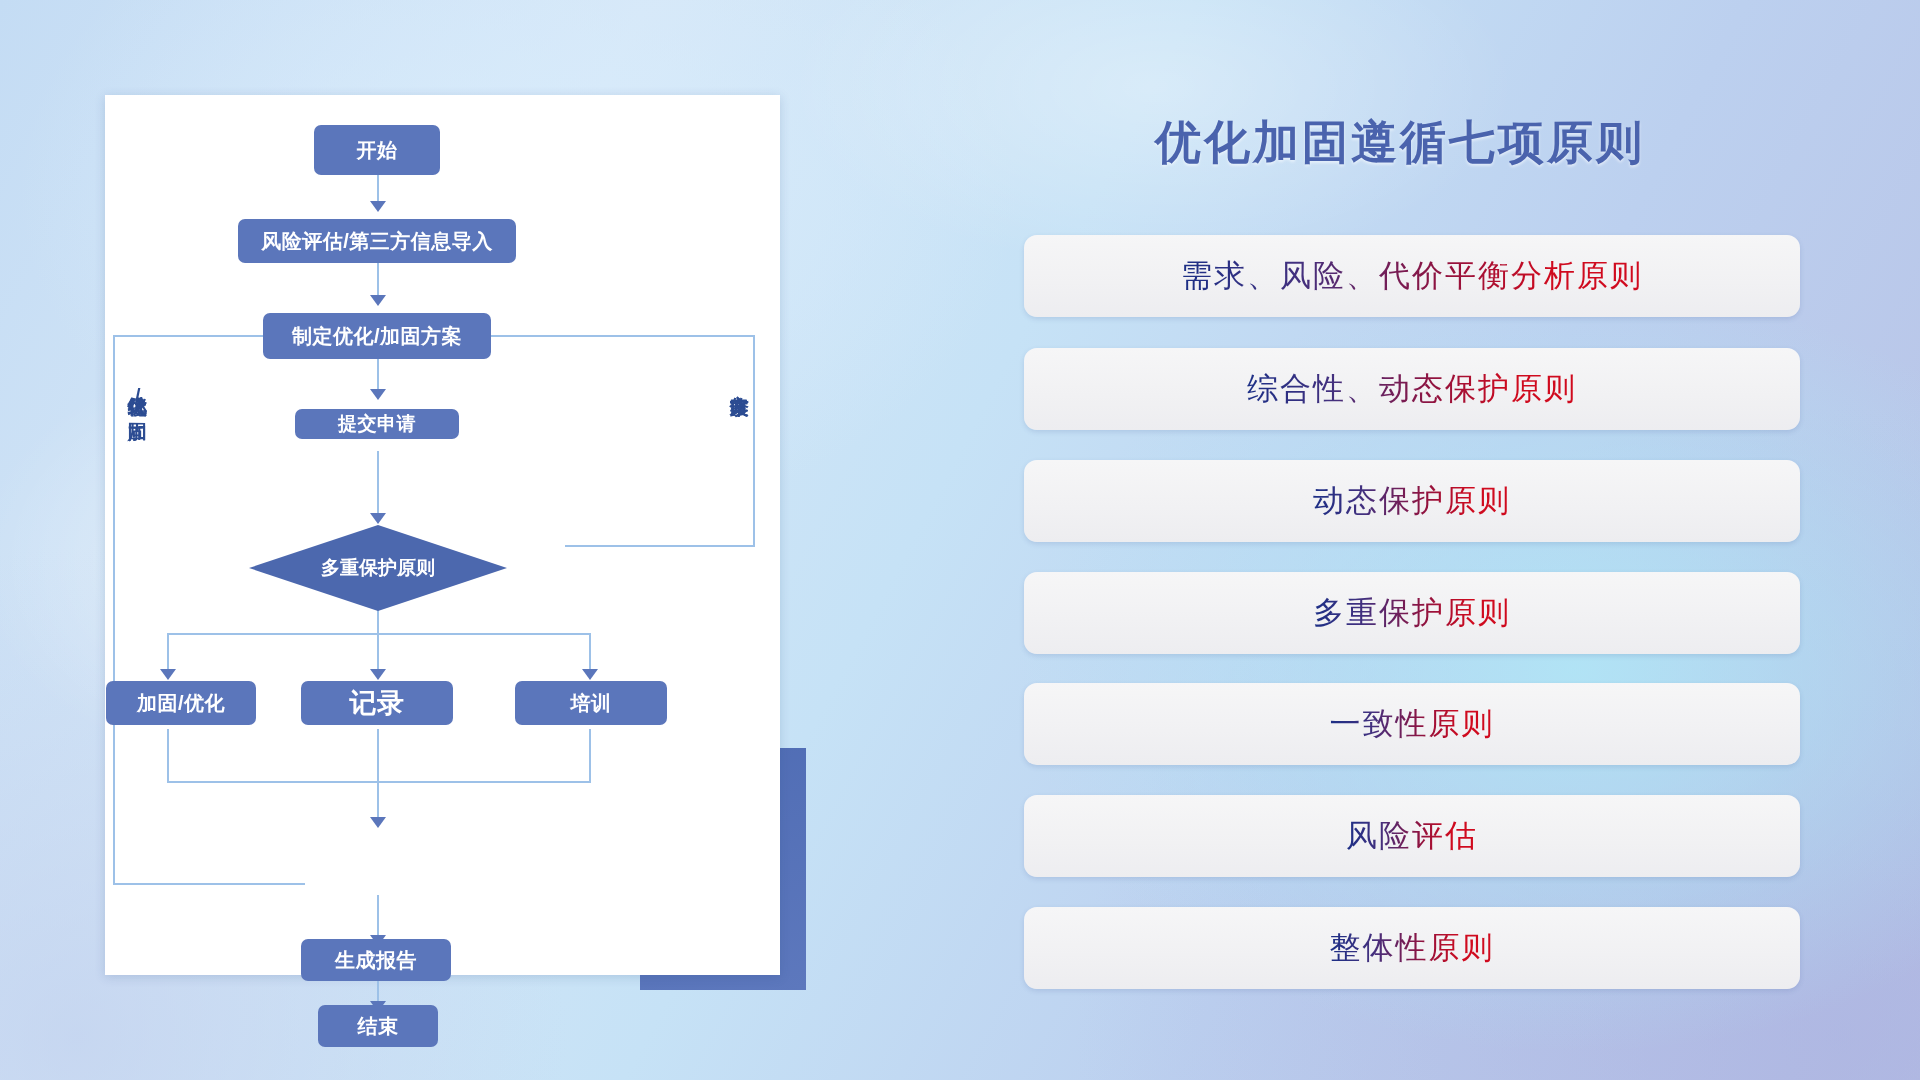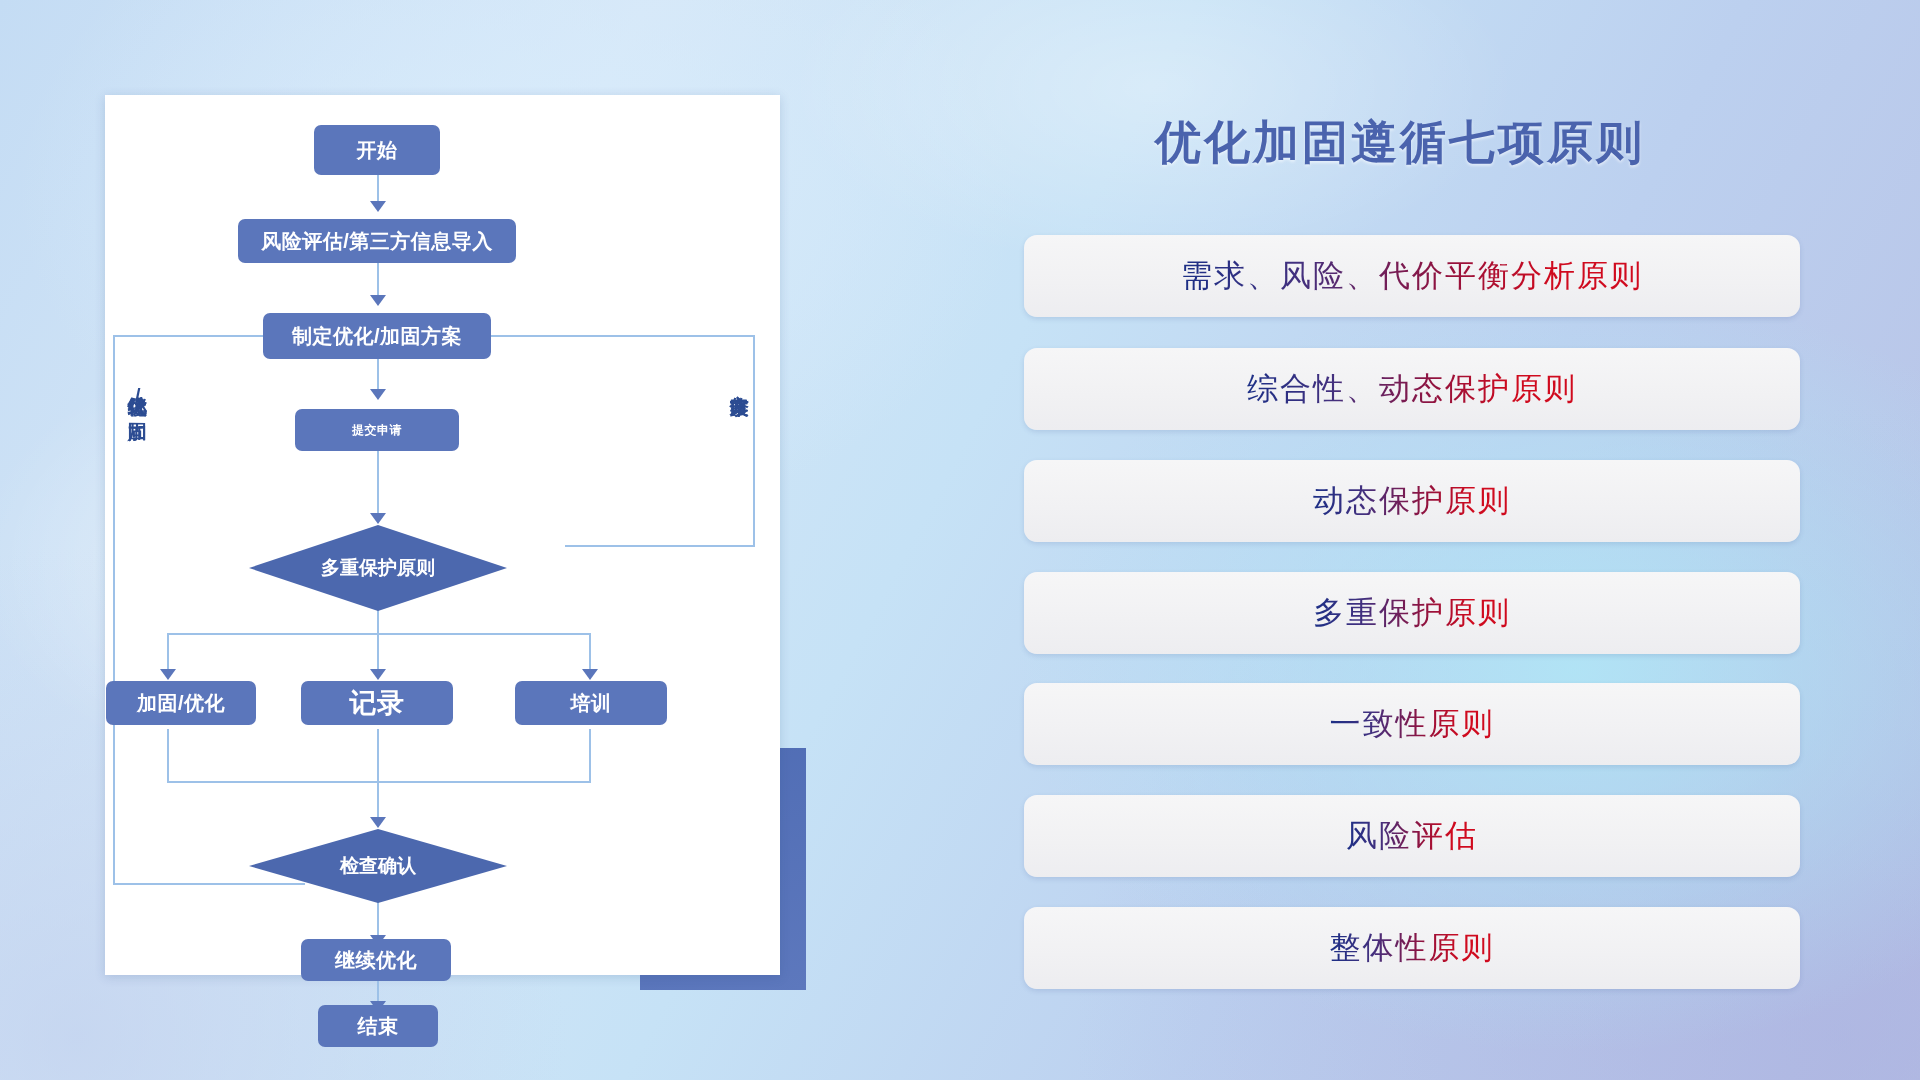--- a/index.html
+++ b/index.html
@@ -126,46 +126,43 @@
   </div>
 
   <div class="node" style="left:158px;top:218px;width:228px;height:46px;font-size:20px">
     <span>制定优化/加固方案</span>
   </div>
 
   <div class="node" style="left:133px;top:124px;width:278px;height:44px;font-size:20px">
     <span>风险评估/第三方信息导入</span>
   </div>
 
-  <div class="node" style="left:190px;top:314px;width:164px;height:42px;font-size:12px">
+  <div class="node" style="left:190px;top:314px;width:164px;height:30px;font-size:19px">
     <span>提交申请</span>
   </div>
 
   <div class="dia" style="left:144px;top:430px;width:258px;height:86px;font-size:19px">
     <span>多重保护原则</span>
   </div>
 
   <div class="node" style="left:1px;top:586px;width:150px;height:44px;font-size:20px">
     <span>加固/优化</span>
   </div>
 
   <div class="node" style="left:196px;top:586px;width:152px;height:44px;font-size:27px">
     <span>记录</span>
   </div>
 
   <div class="node" style="left:410px;top:586px;width:152px;height:44px;font-size:20px">
     <span>培训</span>
   </div>
 
-  <div class="dia" style="left:144px;top:734px;width:258px;height:74px;font-size:19px">
-    <span>检查确认</span>
-  </div>
 
   <div class="node" style="left:196px;top:844px;width:150px;height:42px;font-size:20px">
-    <span>继续优化</span>
+    <span>生成报告</span>
   </div>
 
   <div class="node" style="left:213px;top:910px;width:120px;height:42px;font-size:20px">
     <span>结束</span>
   </div>
 
   <div class="vlabel" style="left:22px;top:285px">继续优化/加固</div>
   <div class="vlabel" style="left:624px;top:285px">方案修改</div>
 </div>
 

